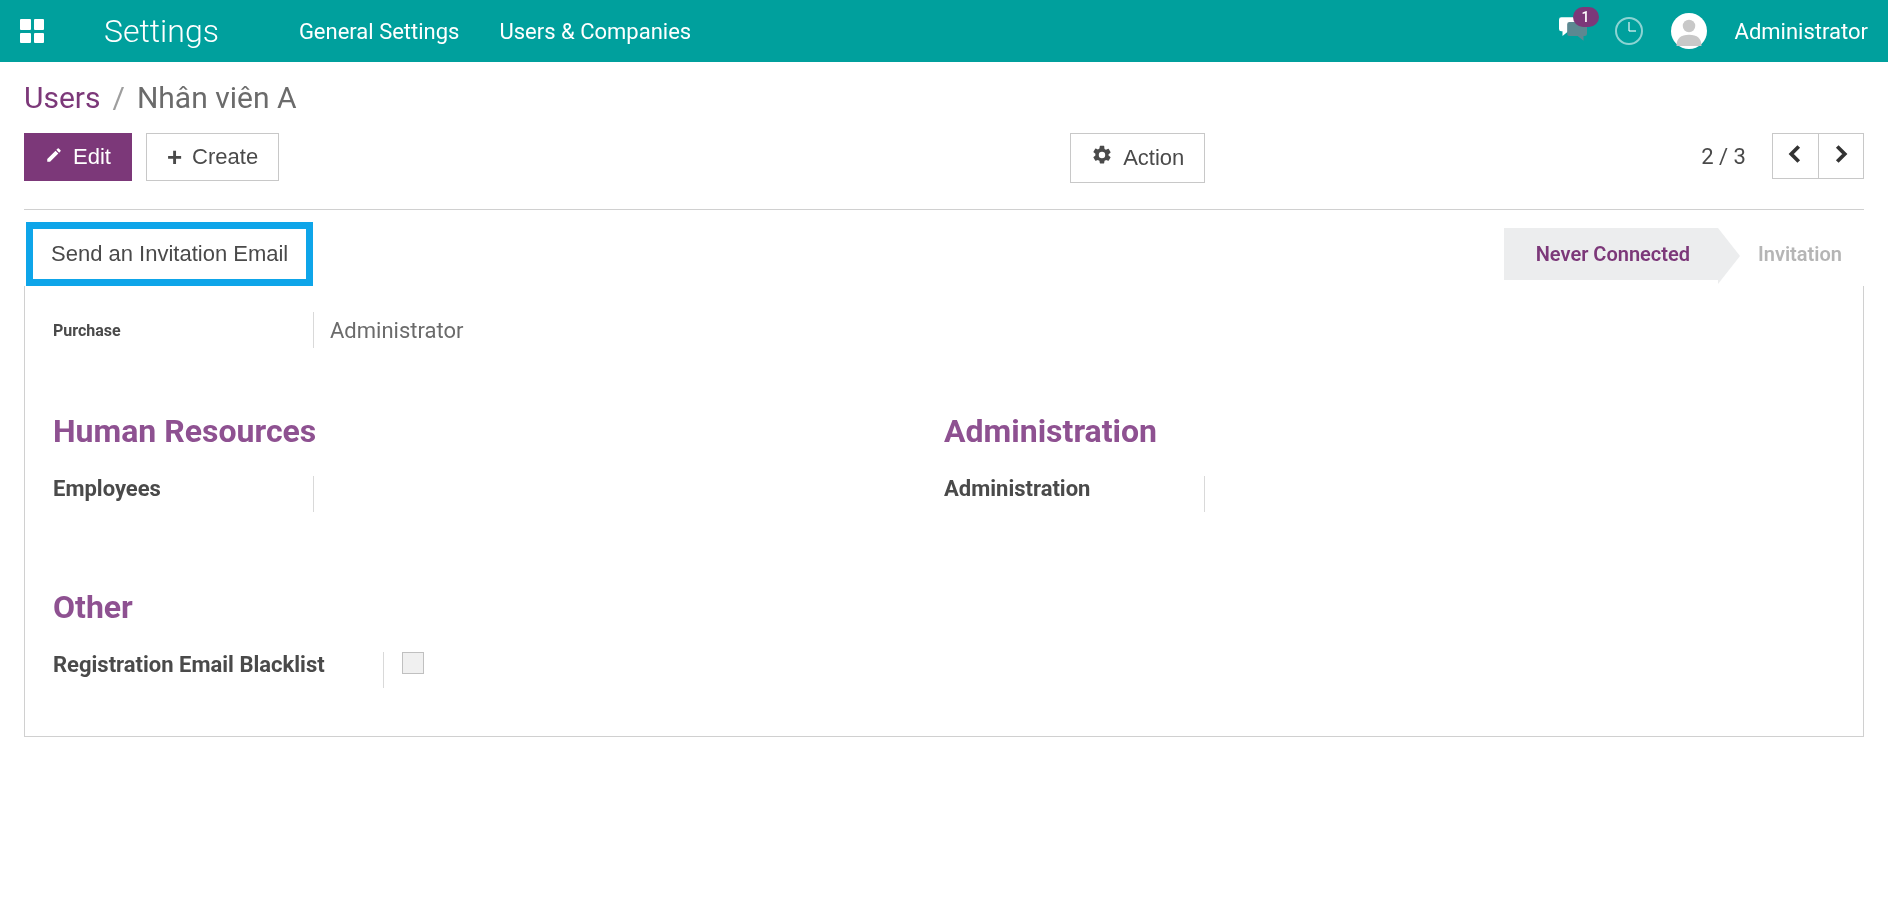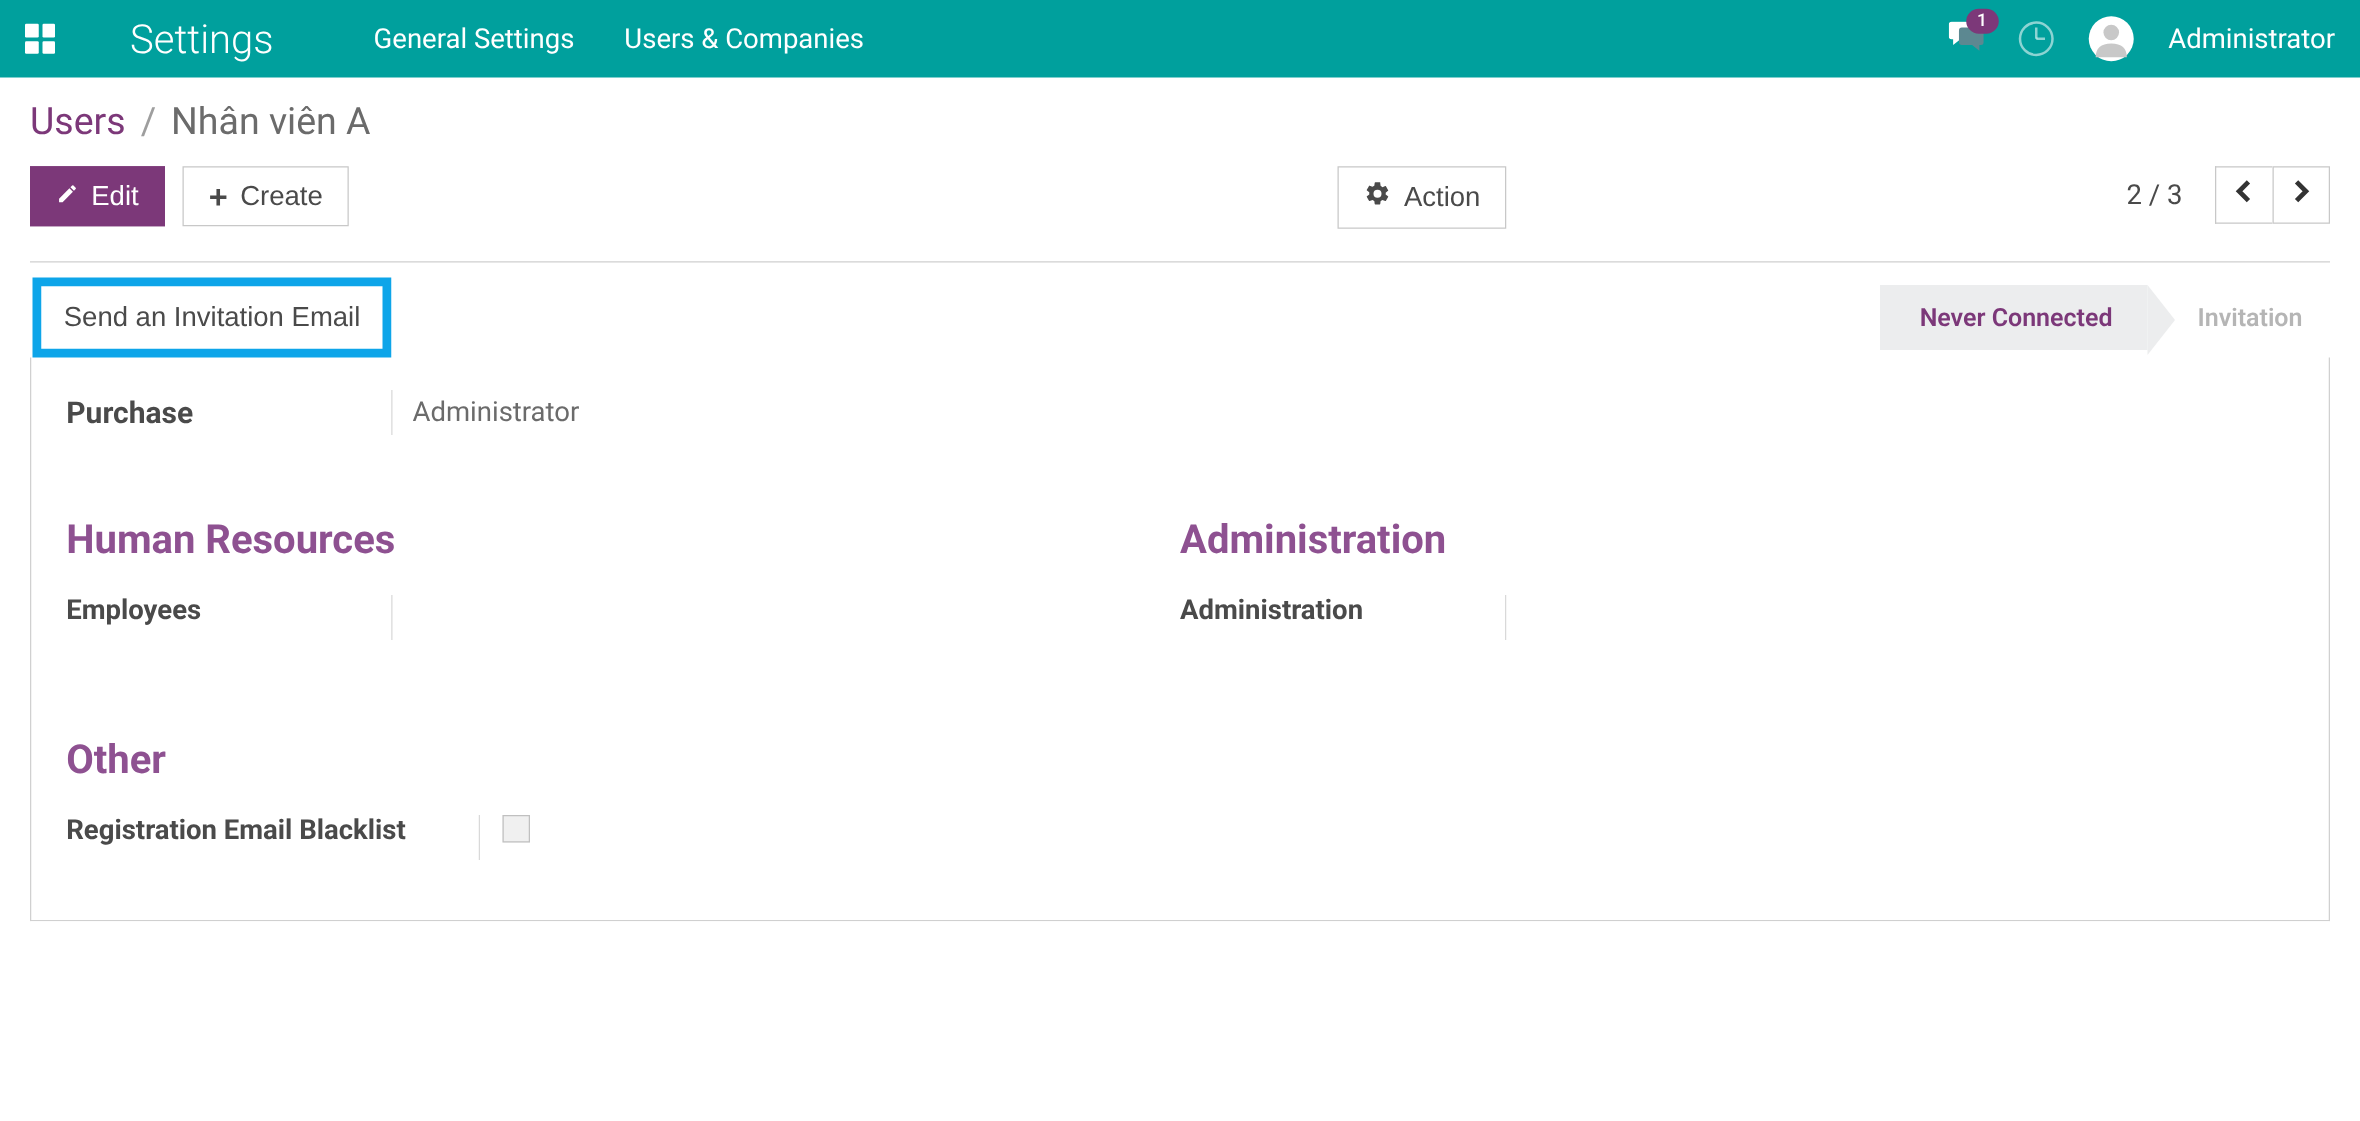--- a/index.html
+++ b/index.html
@@ -49,21 +49,21 @@
 .statusbar { display: flex; justify-content: space-between; align-items: stretch; padding: 12px 0 0 0; }
 .status-left { display: flex; gap: 14px; padding-left: 2px; }
 .status-btn { padding: 12px 18px; font-size: 22px; border: 7px solid #0ea5e9; background: #fff; cursor: pointer; color: #4a4a4a; }
 .status-right { display: flex; align-items: center; margin-left: 26px; }
 .status-arrow { position: relative; background: #ecedee; color: #7c3879; font-weight: 600; font-size: 20px; padding: 14px 28px 14px 32px; }
 .status-arrow::after { content: ""; position: absolute; right: -22px; top: 0; bottom: 0; width: 0; height: 0; border-top: 28px solid transparent; border-bottom: 28px solid transparent; border-left: 22px solid #ecedee; }
 .status-plain { color: #b5b5b5; font-size: 20px; font-weight: 600; padding: 14px 22px 14px 40px; }
 
 .form-sheet { border: 1px solid #d0d0d0; border-top: none; padding: 16px 0 36px 0; }
 .field-row { display: flex; align-items: center; padding: 10px 28px; }
-.field-label { width: 260px; font-size: 24px; font-weight: 700; color: #4a4a4a; }
+.field-label { width: 260px; font-size: 16px; font-weight: 700; color: #4a4a4a; }
 .field-sep { width: 1px; height: 36px; background: #d9d9d9; margin-right: 16px; }
 .field-value { font-size: 22px; color: #6b6b6b; }
 
 .two-col { display: flex; padding: 0 28px; margin-top: 54px; gap: 0; }
 .col { flex: 1; }
 .section-heading { color: #8e5191; font-size: 32px; margin-bottom: 26px; }
 .sub-row { display: flex; align-items: flex-start; margin-bottom: 12px; }
 .sub-label { font-size: 22px; font-weight: 700; color: #4a4a4a; width: 260px; }
 .sub-sep { width: 1px; height: 36px; background: #d9d9d9; }
 .checkbox { width: 22px; height: 22px; border: 1px solid #c0c0c0; background: #f0f0f0; margin-left: 18px; }

